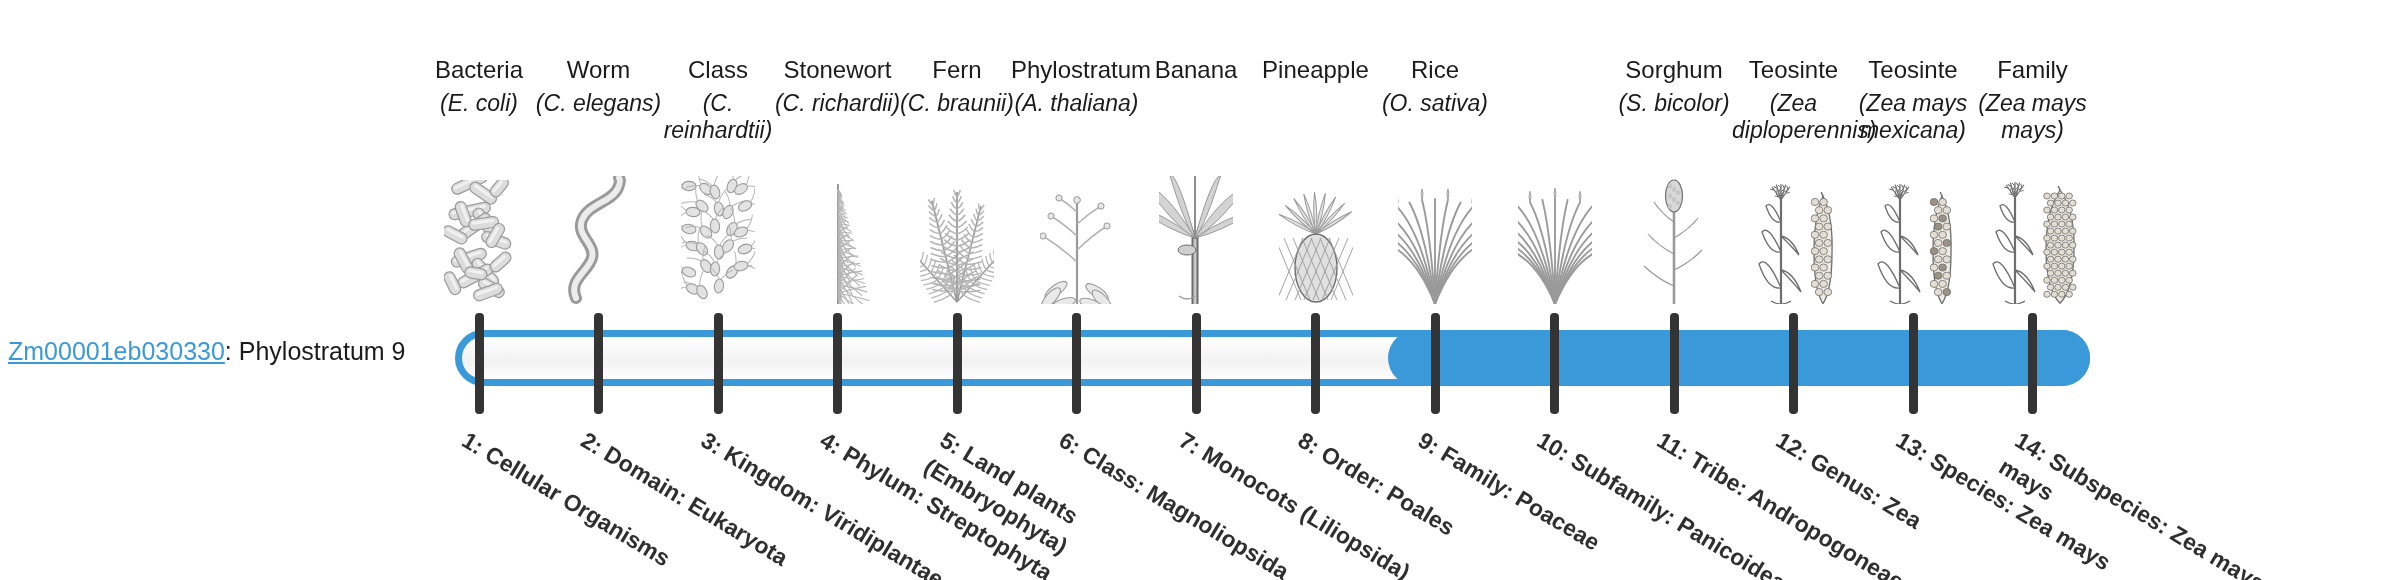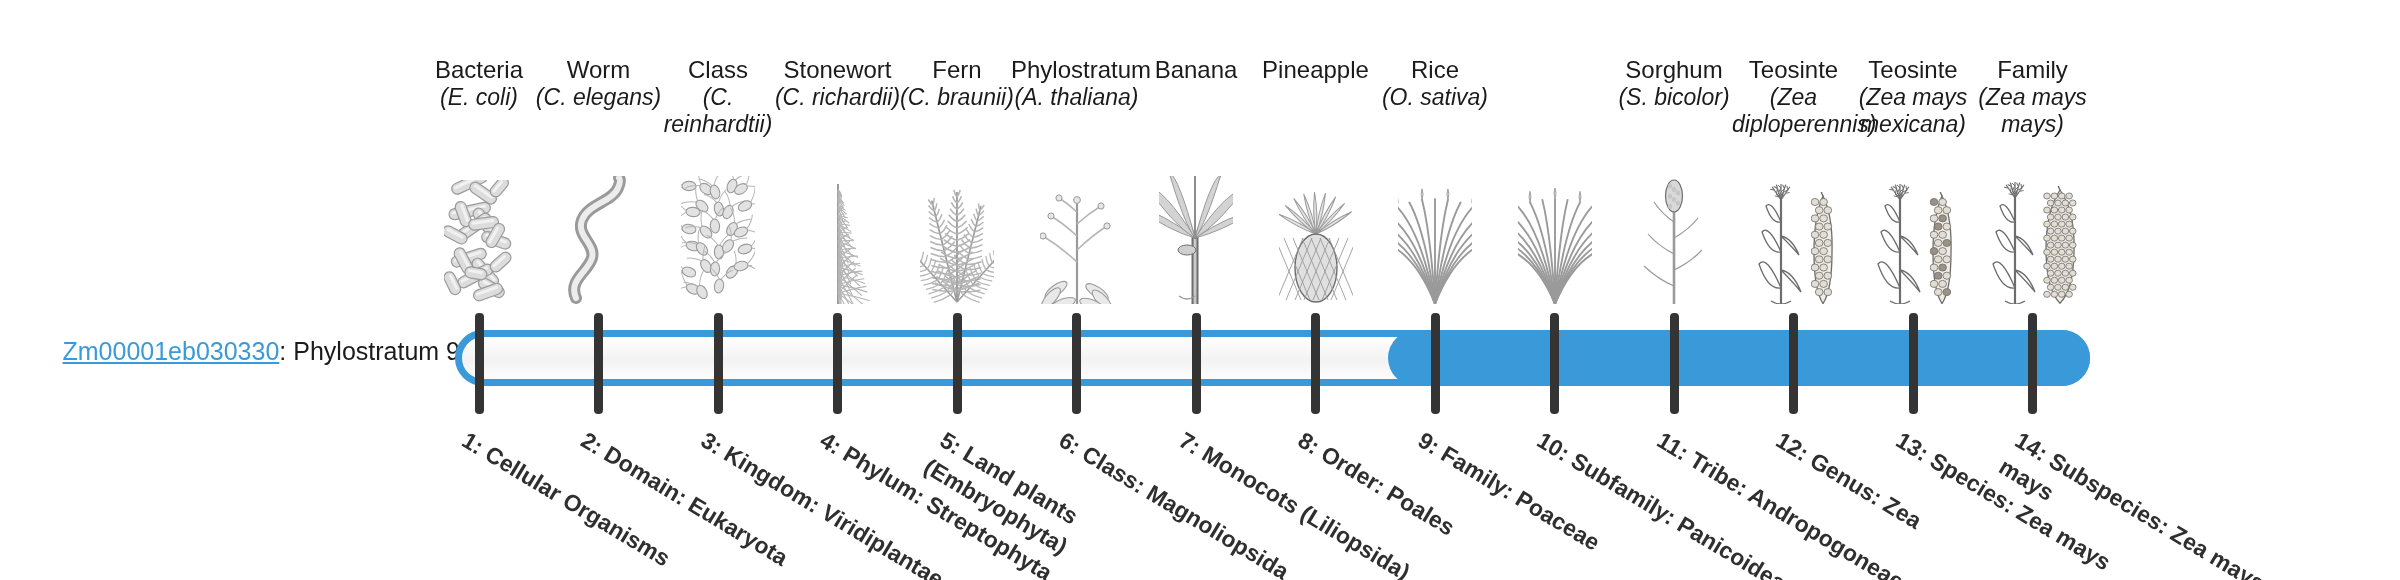--- a/index.html
+++ b/index.html
@@ -15,28 +15,29 @@
 
   
   .chart{
     position:absolute;
     left:0;top:0;width:2400px;height:580px;
   }
 
   
   .gene-label{
     position:absolute;
-    left:8px;
+    left:0;
     top:336px;
     width:452px;
-    text-align:right;
+    text-align:left;
     font-size:25px;
     line-height:30px;
     white-space:nowrap;
     color:#1b1b1b;
+    padding-left:8px;
   }
   .gene-link{
     color:#3a9ad9;
     text-decoration:underline;
     text-underline-offset:2px;
     cursor:pointer;
   }
   .gene-rest{color:#1b1b1b;}
 
   
@@ -64,20 +65,21 @@
     font-size:24px;
     line-height:28px;
     color:#1b1b1b;
     white-space:nowrap;
   }
   .sci{
     font-size:23px;
     line-height:27px;
     font-style:italic;
     color:#1b1b1b;
+    margin-top:6px;
     word-break:normal;
   }
   .sci.narrow{ padding:0 4px; }
 
   
   .illo{
     position:absolute;
     top:172px;
     left:0px;
     width:119px;

